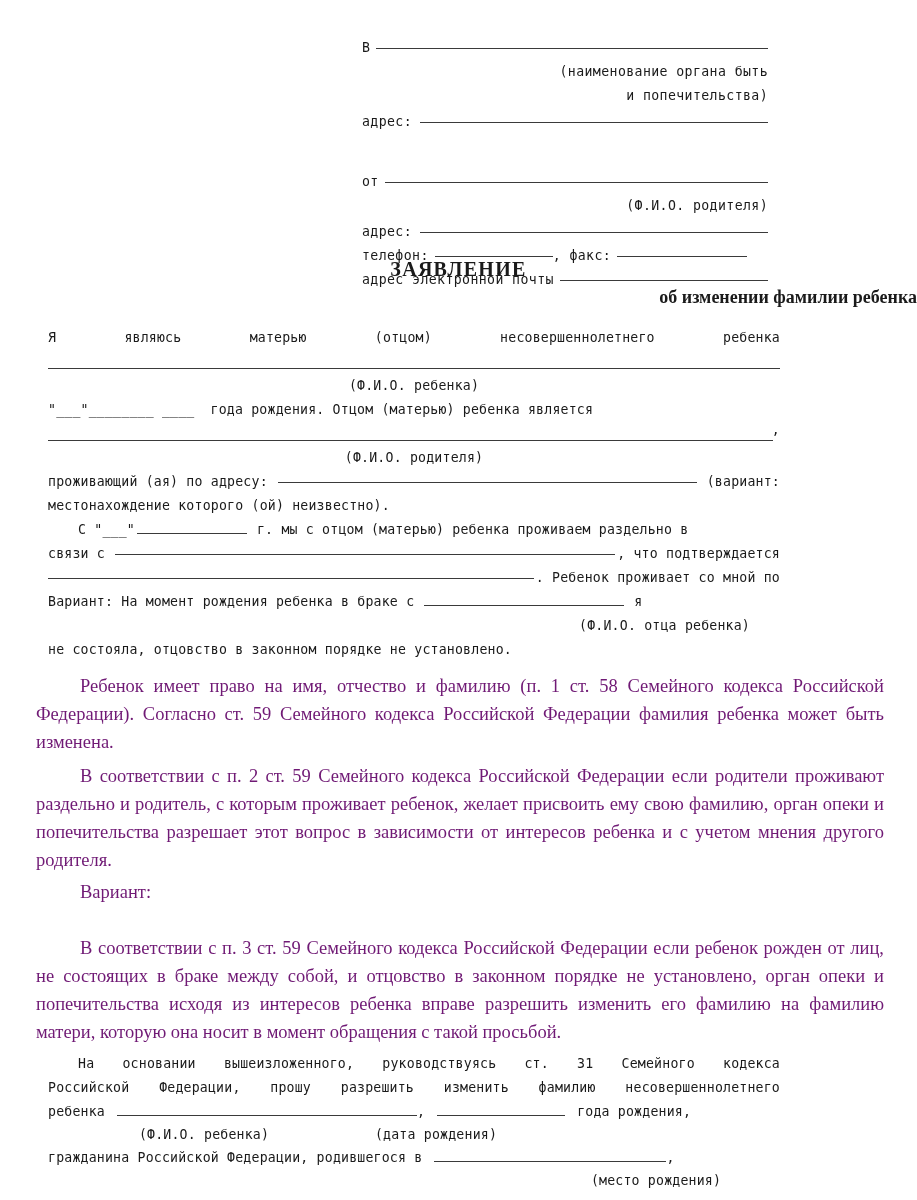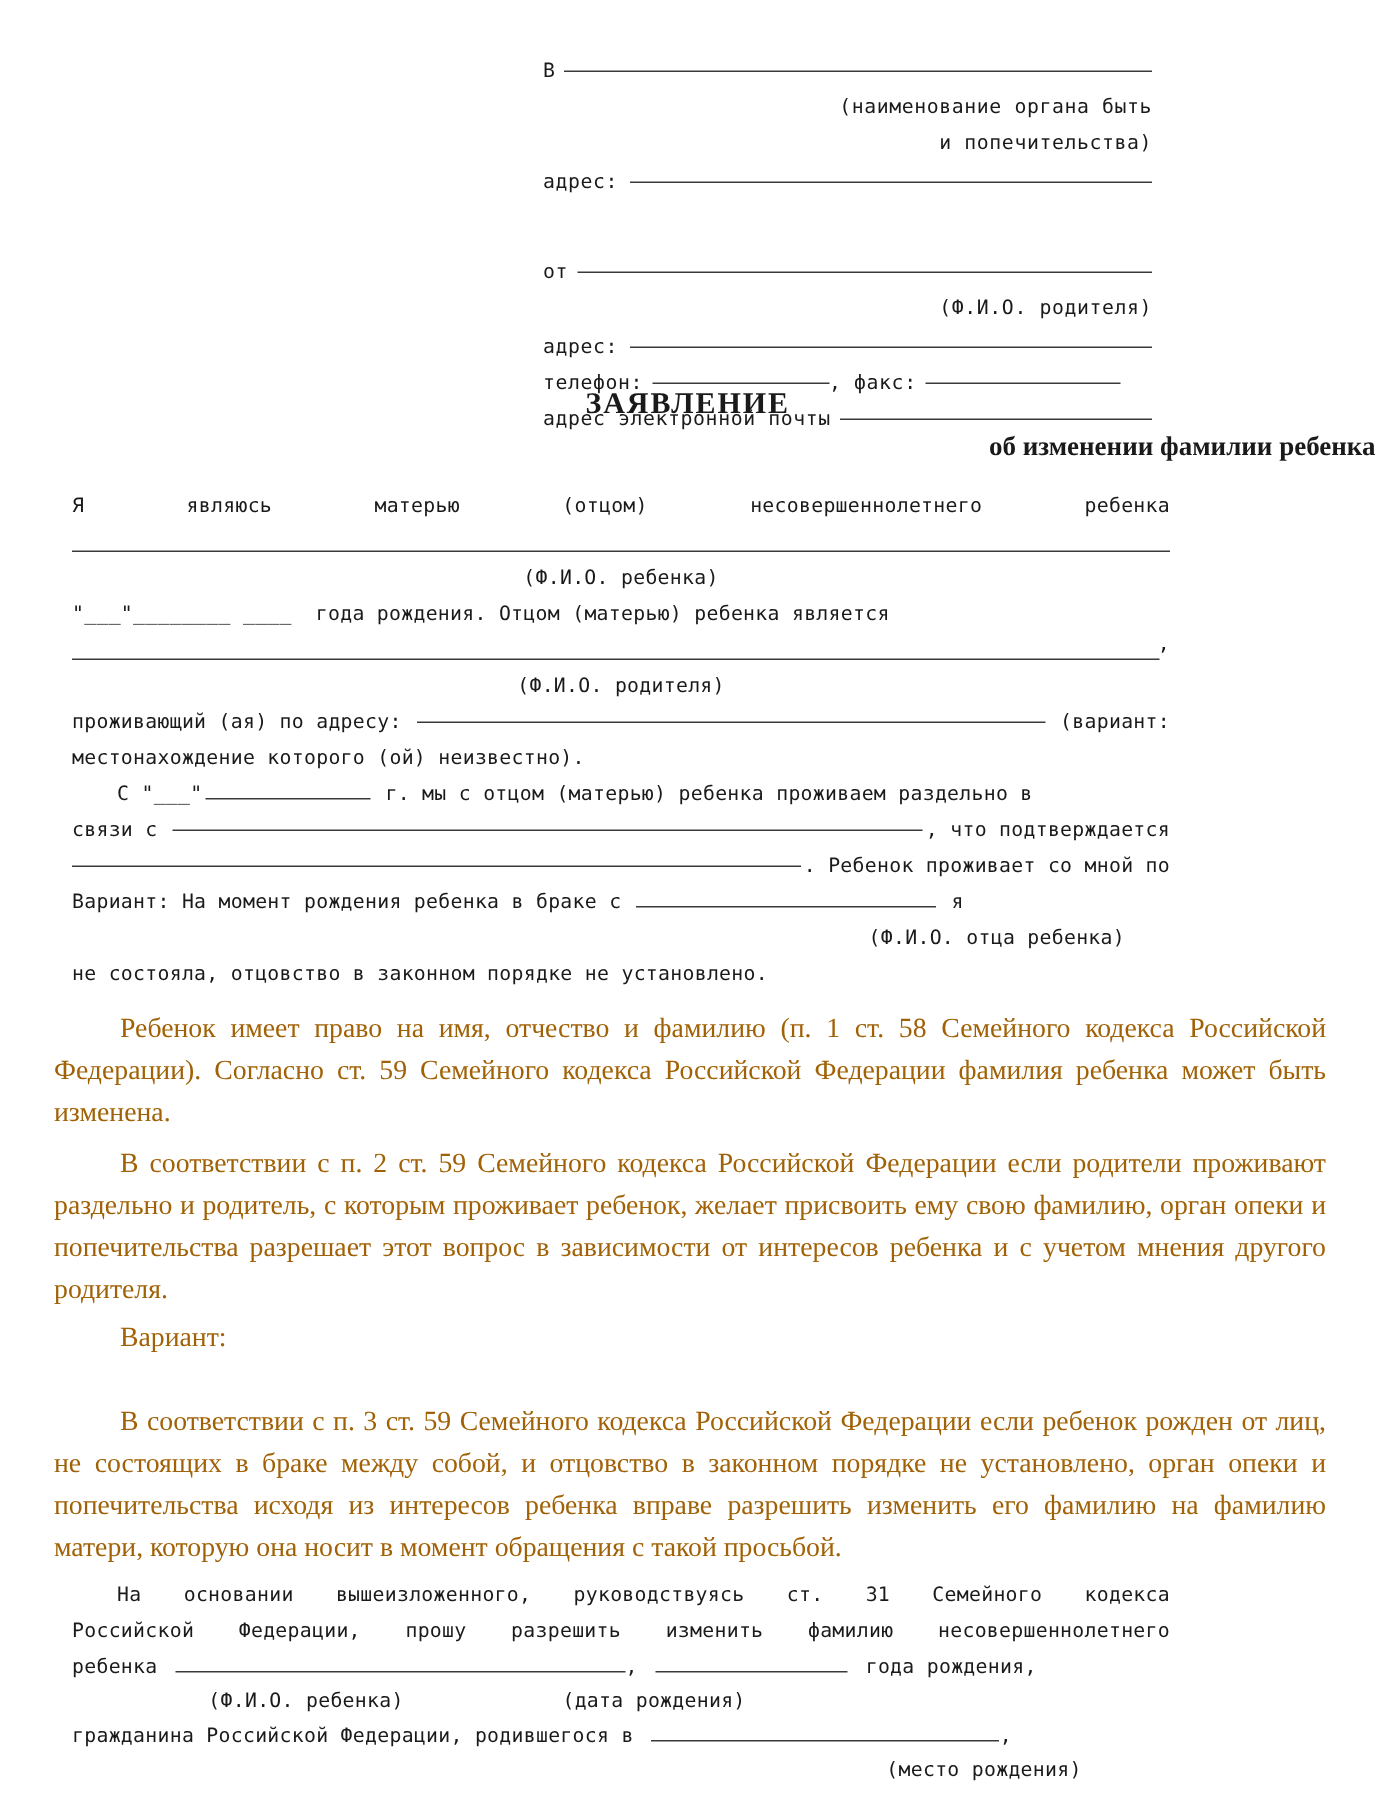--- a/index.html
+++ b/index.html
@@ -121,21 +121,21 @@
   
   .serif {
     position: absolute;
     left: 36px;
     width: 848px;
     font-family: "Liberation Serif", "DejaVu Serif", serif;
     font-size: 18.5px;
     line-height: 28px;
     text-align: justify;
     text-indent: 44px;
-    color: #a16207;
+    color: #701a75;
   }
   .serif.indent-only { text-indent: 44px; }
 </style>
 </head>
 <body>
 
 <div class="page">
 
   <div class="header-block">
 

